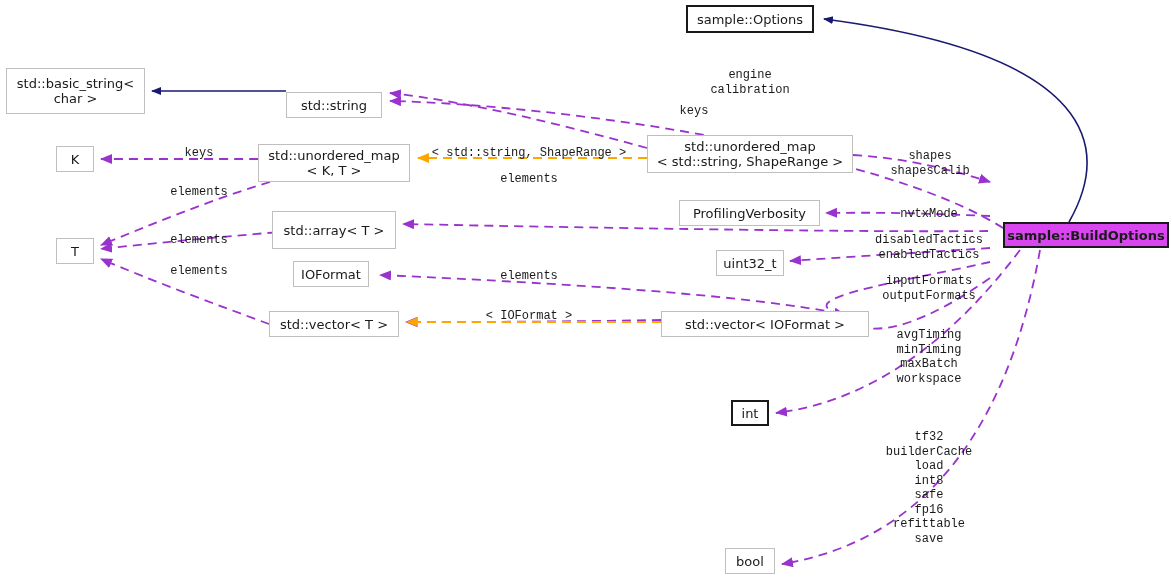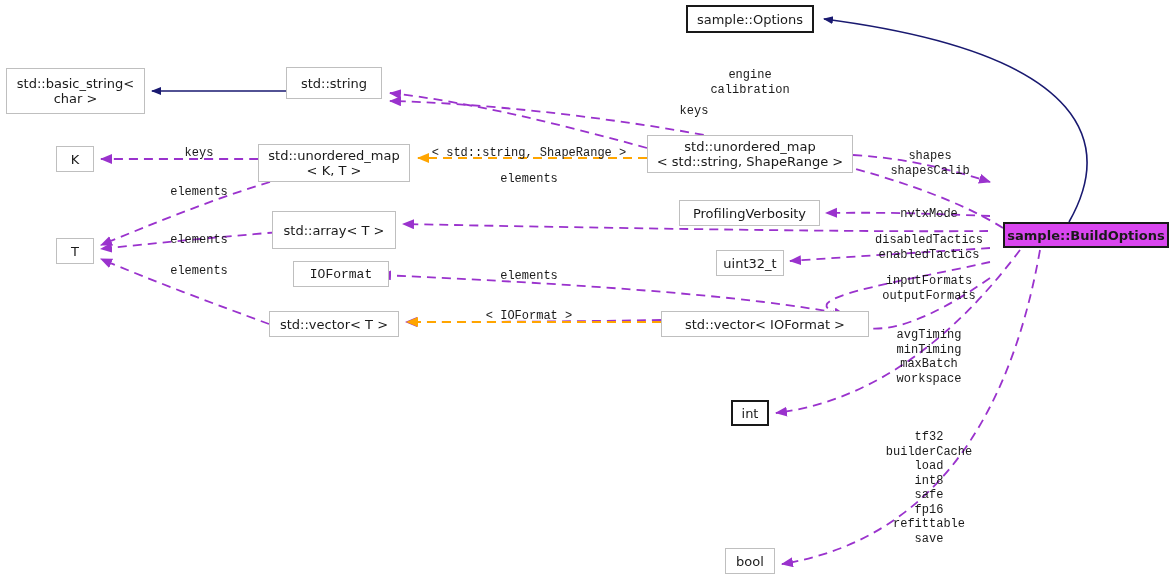--- a/index.html
+++ b/index.html
@@ -57,32 +57,32 @@
       </g>
     <g id="g-template" fill="none" stroke="#ffa500" stroke-width="1.8" stroke-dasharray="9,6" marker-end="url(#arrow-orange)">
         <path d="M 647,158 L 418,158"></path>
         <path d="M 661,322 L 407,322"></path>
       </g>
   </svg>
 
   <div id="nodes-layer">
       <div class="node" style="left: 6px; top: 68px; width: 139px; height: 46px;"><span>std::basic_string&lt;
 char &gt;</span></div>
-      <div class="node" style="left: 286px; top: 67px; width: 96px; height: 32px;"><span>std::string</span></div>
+      <div class="node" style="left: 286px; top: 92px; width: 96px; height: 26px;"><span>std::string</span></div>
       <div class="node solidbox" style="left: 686px; top: 5px; width: 128px; height: 28px;"><span>sample::Options</span></div>
       <div class="node" style="left: 56px; top: 146px; width: 38px; height: 26px;"><span>K</span></div>
       <div class="node" style="left: 258px; top: 144px; width: 152px; height: 38px;"><span>std::unordered_map
 &lt; K, T &gt;</span></div>
       <div class="node" style="left: 647px; top: 135px; width: 206px; height: 38px;"><span>std::unordered_map
 &lt; std::string, ShapeRange &gt;</span></div>
       <div class="node" style="left: 679px; top: 200px; width: 141px; height: 26px;"><span>ProfilingVerbosity</span></div>
       <div class="node" style="left: 56px; top: 238px; width: 38px; height: 26px;"><span>T</span></div>
       <div class="node" style="left: 272px; top: 211px; width: 124px; height: 38px;"><span>std::array&lt; T &gt;</span></div>
       <div class="node" style="left: 716px; top: 250px; width: 68px; height: 26px;"><span>uint32_t</span></div>
-      <div class="node" style="left: 293px; top: 261px; width: 96px; height: 26px; font-family: Liberation Mono, monospace;"><span>IOFormat</span></div>
+      <div class="node" style="left: 293px; top: 261px; width: 76px; height: 26px;"><span>IOFormat</span></div>
       <div class="node" style="left: 269px; top: 311px; width: 130px; height: 26px;"><span>std::vector&lt; T &gt;</span></div>
       <div class="node" style="left: 661px; top: 311px; width: 208px; height: 26px;"><span>std::vector&lt; IOFormat &gt;</span></div>
       <div class="node solidbox" style="left: 731px; top: 400px; width: 38px; height: 26px;"><span>int</span></div>
       <div class="node" style="left: 725px; top: 548px; width: 50px; height: 26px;"><span>bool</span></div>
       <div class="node current" style="left: 1003px; top: 222px; width: 166px; height: 26px;"><span>sample::BuildOptions</span></div>
     </div>
   <div id="labels-layer">
       <div class="edge-label" style="left: 750px; top: 82px;">engine
 calibration</div>
       <div class="edge-label" style="left: 694px; top: 111px;">keys</div>

